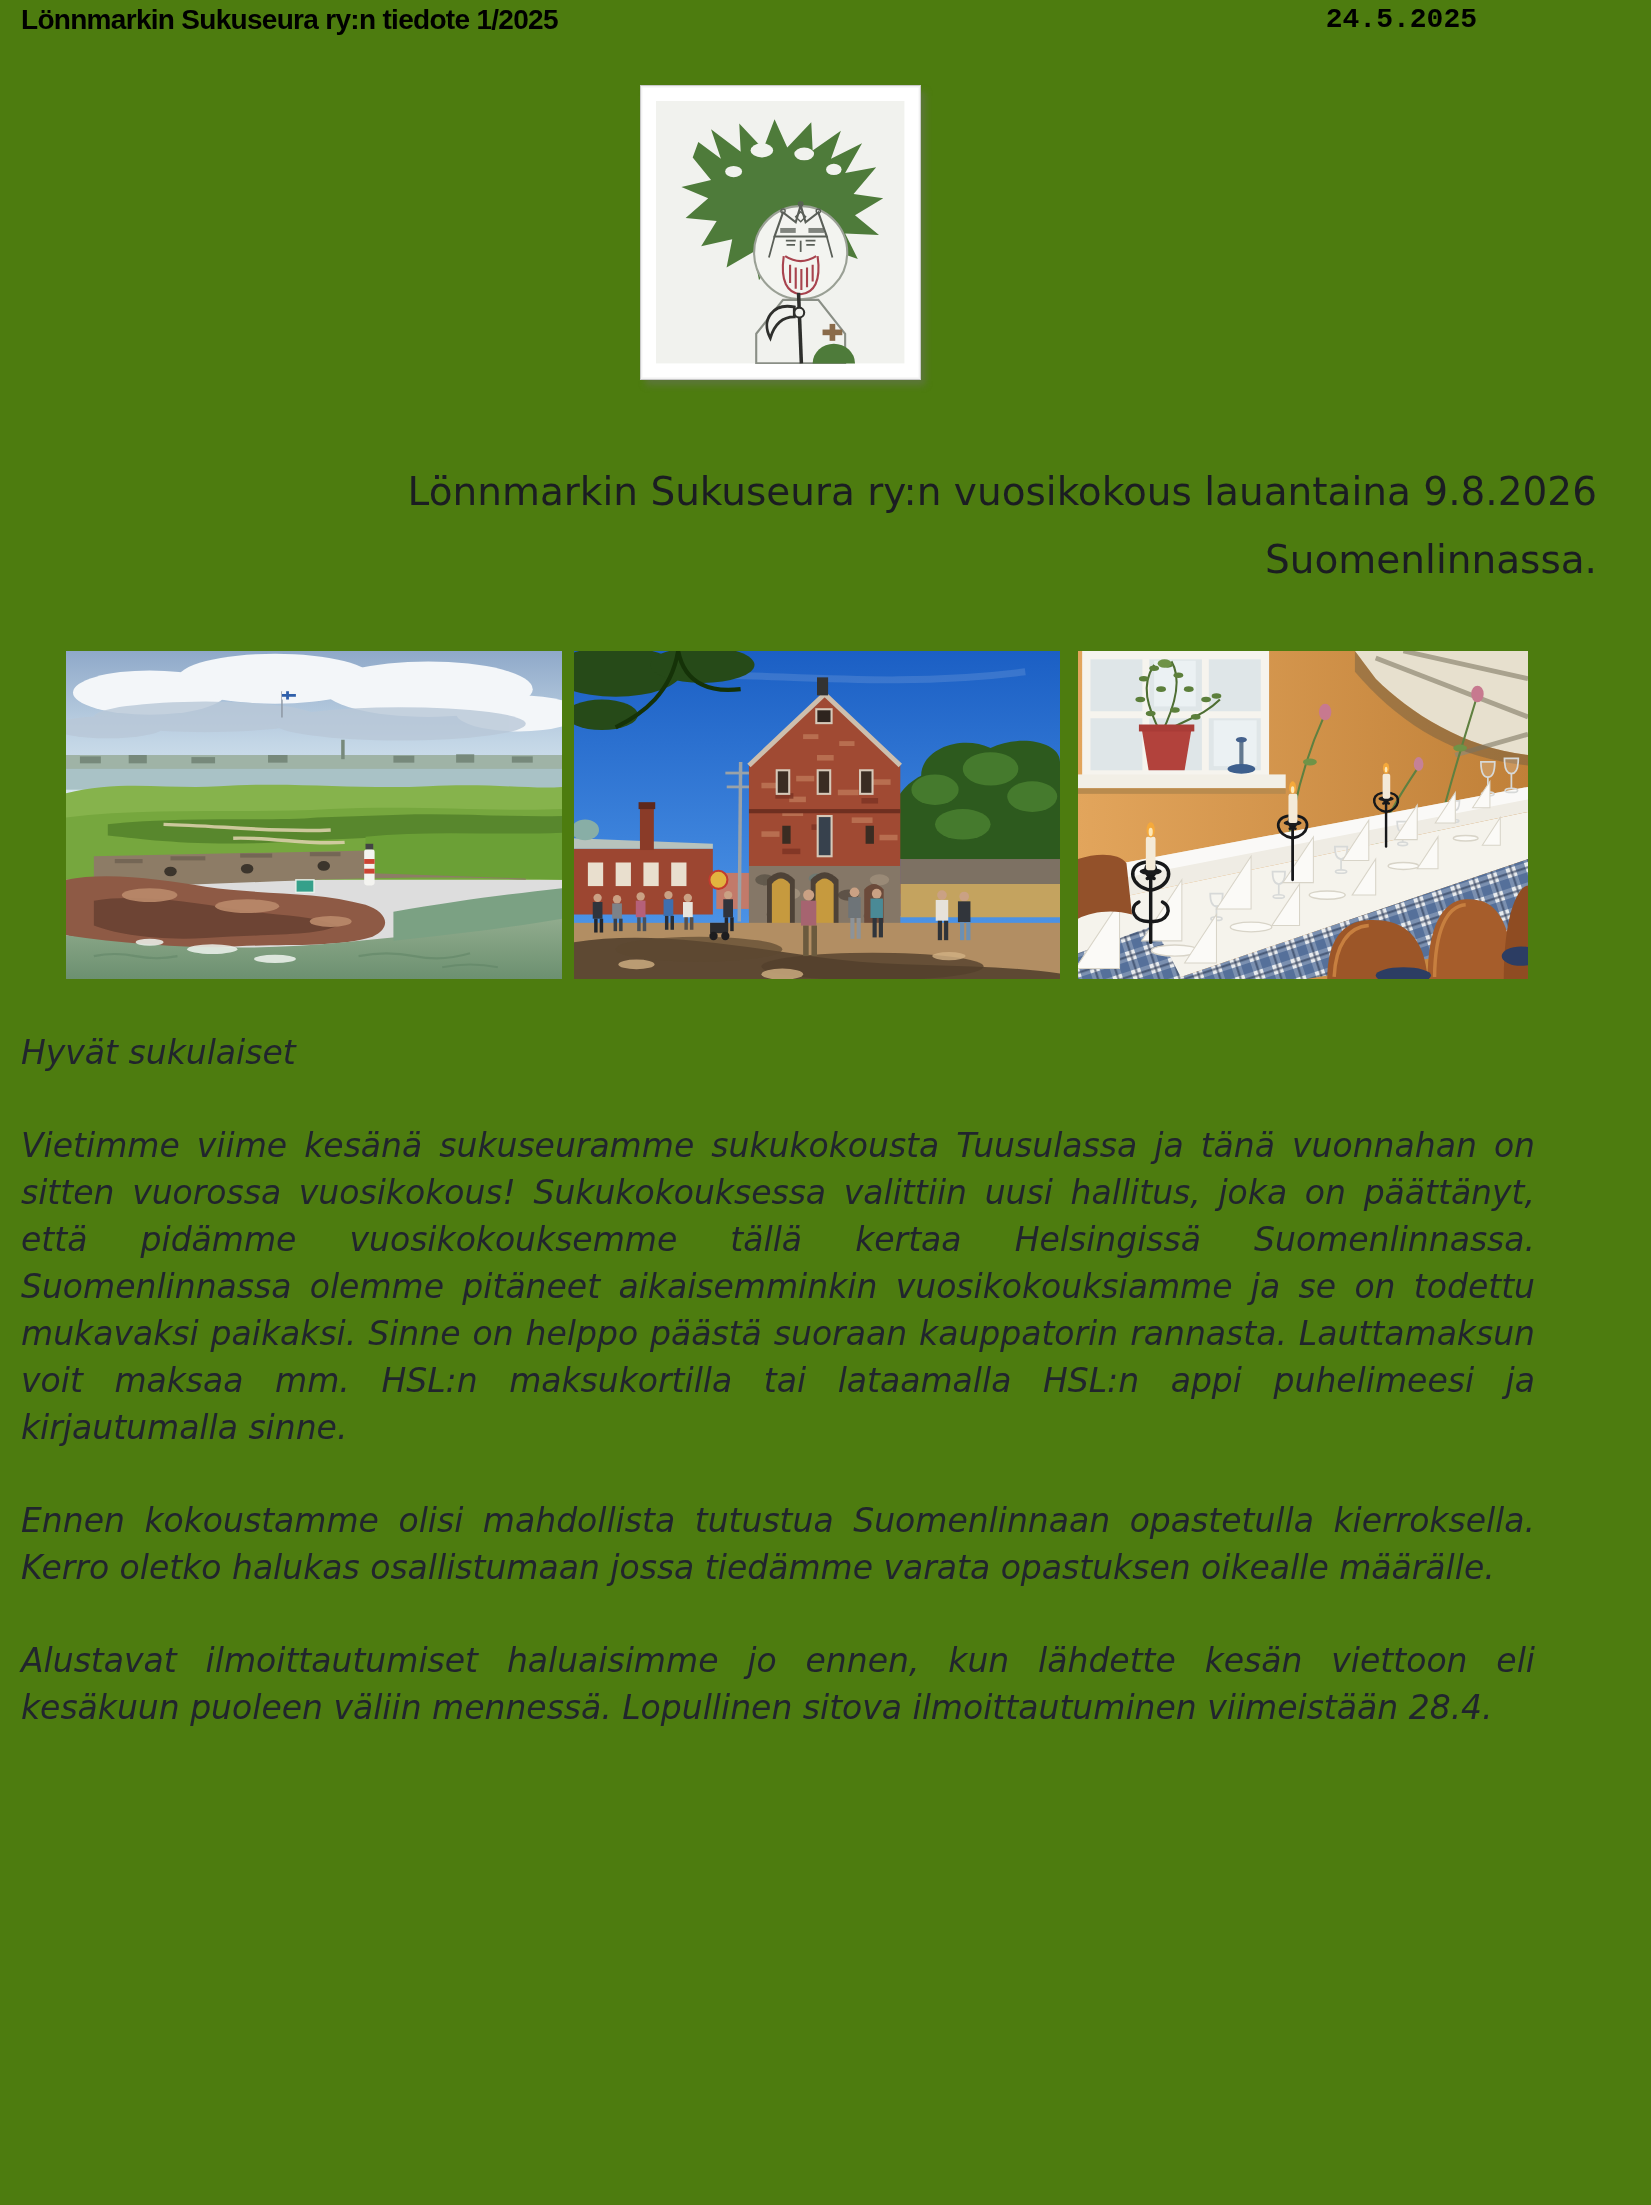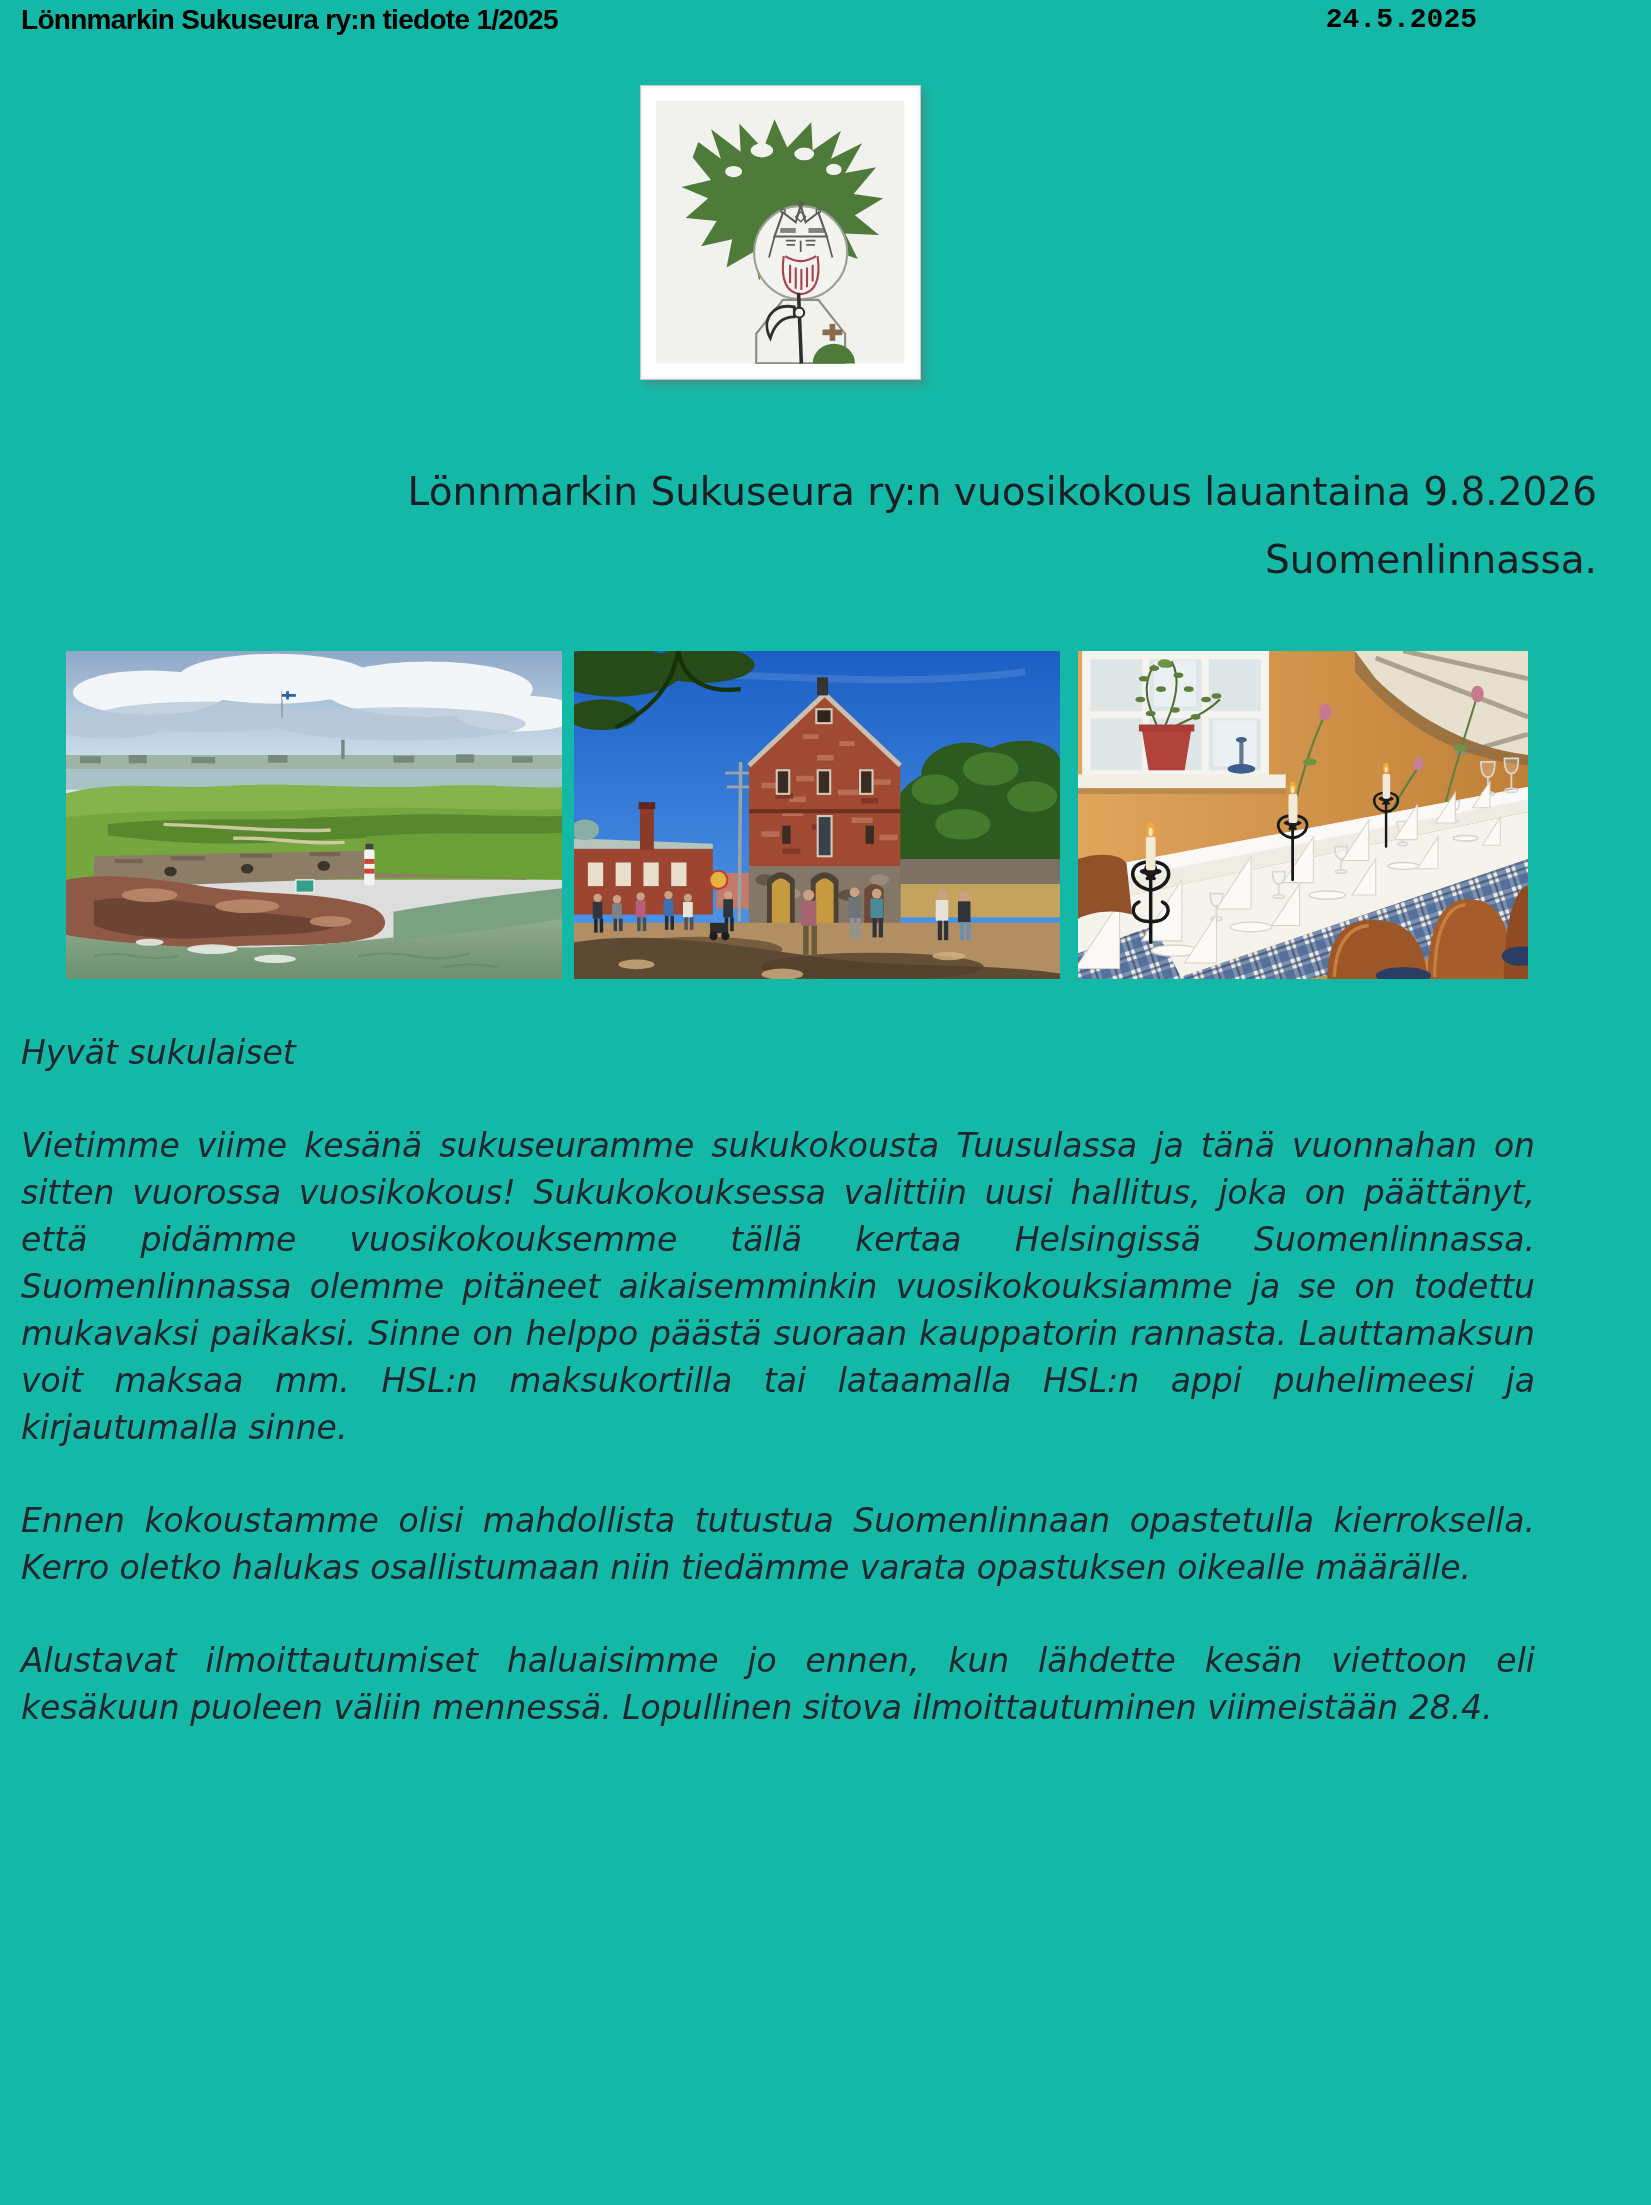--- a/index.html
+++ b/index.html
@@ -1,16 +1,16 @@
 <!DOCTYPE html>
 <html style="font-size:11px"><head>
 <meta charset="utf-8">
 <style>
   html,body{margin:0;padding:0;background:#ffffff;}
-  .page{position:relative;width:1651px;height:2205px;background:#14b8a6;overflow:hidden;
+  .page{position:relative;width:1651px;height:2205px;background:#4d7c0f;overflow:hidden;
         font-family:"DejaVu Sans",sans-serif;color:#21252d;}
 
   
   .hdr-left{position:absolute;left:21px;top:4.2px;font-family:"Liberation Sans",sans-serif;
             font-weight:bold;font-size:28px;letter-spacing:-0.7px;color:#000;}
   .hdr-right{position:absolute;right:174px;top:4.2px;font-family:Liberation Mono, monospace;
              font-weight:bold;font-size:28px;color:#000;}
 
   
   .logo-frame{position:absolute;left:640px;top:85px;width:281px;height:295px;box-sizing:border-box;
@@ -536,18 +536,18 @@
         <path d="M370,470 C372,425 390,398 420,396 M515,470 C516,404 532,368 560,366" stroke="#c77f3f" stroke-width="5" fill="none"></path>
         <ellipse cx="470" cy="468" rx="40" ry="12" fill="#2c3d63"></ellipse>
         <ellipse cx="640" cy="440" rx="28" ry="14" fill="#2c3d63"></ellipse>
       </g>
     </svg>
   </figure>
 
   <div class="bodytext">
     <p>Hyvät sukulaiset</p>
     <p>Vietimme viime kesänä sukuseuramme sukukokousta Tuusulassa ja tänä vuonnahan on sitten vuorossa vuosikokous! Sukukokouksessa valittiin uusi hallitus, joka on päättänyt, että pidämme vuosikokouksemme tällä kertaa Helsingissä Suomenlinnassa. Suomenlinnassa olemme pitäneet aikaisemminkin vuosikokouksiamme ja se on todettu mukavaksi paikaksi. Sinne on helppo päästä suoraan kauppatorin rannasta. Lauttamaksun voit maksaa mm. HSL:n maksukortilla tai lataamalla HSL:n appi puhelimeesi ja kirjautumalla sinne.</p>
-    <p>Ennen kokoustamme olisi mahdollista tutustua Suomenlinnaan opastetulla kierroksella. Kerro oletko halukas osallistumaan niin tiedämme varata opastuksen oikealle määrälle.</p>
+    <p>Ennen kokoustamme olisi mahdollista tutustua Suomenlinnaan opastetulla kierroksella. Kerro oletko halukas osallistumaan jossa tiedämme varata opastuksen oikealle määrälle.</p>
     <p>Alustavat ilmoittautumiset haluaisimme jo ennen, kun lähdette kesän viettoon eli kesäkuun puoleen väliin mennessä. Lopullinen sitova ilmoittautuminen viimeistään 28.4.</p>
   </div>
 
 </div>
 
 
 </body></html>

